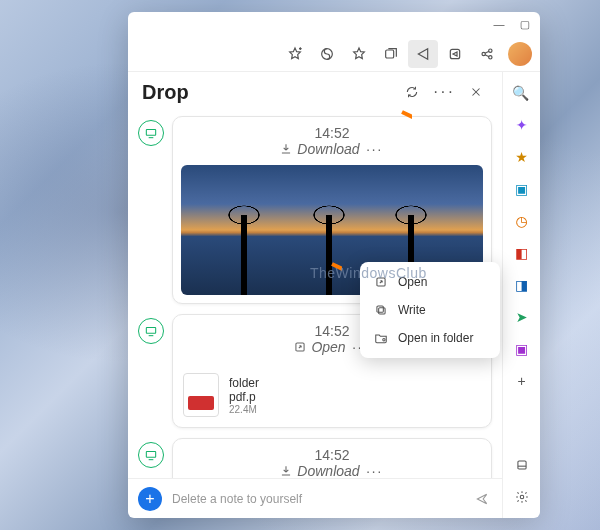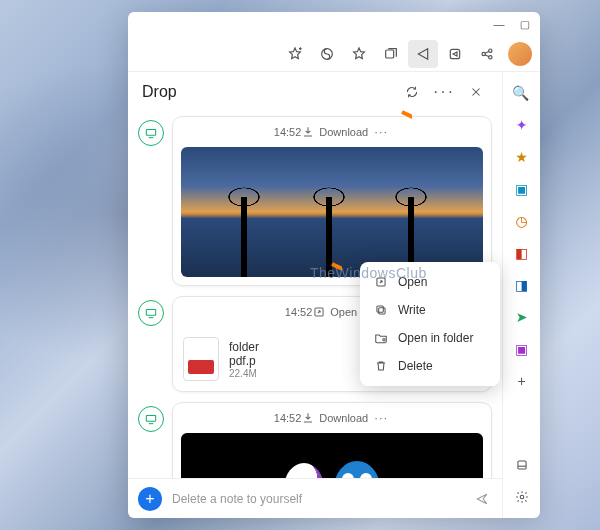--- a/index.html
+++ b/index.html
@@ -8,30 +8,30 @@
   .app-window { position: absolute; top: 12px; left: 128px; right: 60px; bottom: 12px; background: #fff; border-radius: 6px; box-shadow: 0 8px 32px rgba(0,0,0,0.2); display: flex; flex-direction: column; overflow: hidden; }
   .title-bar { height: 24px; display: flex; justify-content: flex-end; align-items: center; padding: 0 8px; gap: 12px; }
   .title-bar span { width: 14px; height: 14px; display: flex; align-items: center; justify-content: center; color: #555; font-size: 11px; }
   .toolbar { height: 36px; display: flex; justify-content: flex-end; align-items: center; padding: 0 8px; gap: 2px; border-bottom: 1px solid #eee; }
   .tb-btn { width: 30px; height: 28px; display: flex; align-items: center; justify-content: center; border-radius: 4px; color: #555; cursor: pointer; }
   .tb-btn.active { background: #eaeaea; }
   .avatar { width: 24px; height: 24px; border-radius: 50%; background: linear-gradient(135deg, #f0b060, #e08040); margin-left: 4px; }
   .content-area { flex: 1; display: flex; overflow: hidden; }
   .main-panel { flex: 1; display: flex; flex-direction: column; overflow: hidden; }
   .panel-header { height: 40px; display: flex; align-items: center; justify-content: space-between; padding: 0 14px; }
-  .panel-title { font-size: 16px; font-weight: 400; color: #222; }
+  .panel-title { font-size: 20px; font-weight: 700; color: #222; }
   .panel-actions { display: flex; gap: 8px; align-items: center; }
   .panel-actions > * { width: 24px; height: 24px; display: flex; align-items: center; justify-content: center; color: #555; cursor: pointer; border-radius: 4px; }
   .feed { flex: 1; overflow-y: auto; padding: 4px 10px 8px 10px; display: flex; flex-direction: column; gap: 10px; }
   .item { display: flex; gap: 8px; }
   .item-icon { width: 26px; height: 26px; border: 1.5px solid #14b36a; border-radius: 50%; display: flex; align-items: center; justify-content: center; flex-shrink: 0; color: #14b36a; margin-top: 4px; }
   .card { flex: 1; background: #fff; border: 1px solid #e5e5e5; border-radius: 10px; box-shadow: 0 1px 3px rgba(0,0,0,0.06); overflow: hidden; position: relative; }
-  .card-top { display: flex; align-items: center; justify-content: center; padding: 8px 10px; font-size: 11px; color: #666; }
+  .card-top { display: flex; align-items: center; justify-content: flex-start; padding: 8px 10px; font-size: 14px; color: #666; flex-direction: column; }
   .card-top-right { display: flex; align-items: center; gap: 4px; }
-  .card-act { display: flex; align-items: center; gap: 4px; cursor: pointer; }
+  .card-act { display: flex; align-items: center; gap: 4px; cursor: pointer; font-style: italic; }
   .more-btn { cursor: pointer; padding: 0 2px; letter-spacing: 1px; }
   .img1 { height: 130px; background: linear-gradient(to bottom, #2a4a7a 0%, #4a6aa0 30%, #e0a050 50%, #c08040 52%, #2a4a7a 55%, #1a3050 100%); position: relative; margin: 0 8px 8px 8px; border-radius: 6px; overflow: hidden; }
   .palm { position: absolute; bottom: 0; width: 6px; height: 80px; background: #000; }
   .palm::before { content: ""; position: absolute; top: -20px; left: -30px; width: 66px; height: 40px; background: radial-gradient(ellipse at center, transparent 30%, #000 31%, #000 33%, transparent 34%); border-radius: 50%; }
   .palm.p1 { left: 20%; } .palm.p2 { left: 48%; } .palm.p3 { left: 75%; }
   .filecard-body { display: flex; align-items: center; gap: 10px; padding: 10px; }
   .file-thumb { width: 36px; height: 44px; background: #fff; border: 1px solid #ddd; border-radius: 4px; position: relative; display: flex; align-items: center; justify-content: center; }
   .file-thumb::after { content: ""; position: absolute; bottom: 6px; left: 4px; right: 4px; height: 14px; background: #d03030; border-radius: 2px; }
   .file-info { display: flex; flex-direction: column; font-size: 12px; color: #333; }
   .file-size { color: #888; font-size: 10px; }
@@ -284,28 +284,20 @@
     </div>
     <div class="ctx-item">
       <span class="ctx-icon">
           <svg viewBox="0 0 24 24" fill="none" stroke="currentColor" stroke-width="1.8">
             <path d="M3 7h6l2 2h10v9a2 2 0 0 1-2 2H5a2 2 0 0 1-2-2z"></path>
             <circle cx="17" cy="15" r="2"></circle>
           </svg>
         </span>
       <span>Open in folder</span>
     </div>
-    <div class="ctx-item">
-      <span class="ctx-icon">
-          <svg viewBox="0 0 24 24" fill="none" stroke="currentColor" stroke-width="1.8">
-            <path d="M5 7h14M9 7V5h6v2M7 7l1 12h8l1-12"></path>
-          </svg>
-        </span>
-      <span>Delete</span>
-    </div>
   </div>
 
   <svg class="arrow arrow1" width="50" height="30">
       <defs>
         <marker id="ah1" markerWidth="8" markerHeight="8" refX="6" refY="3" orient="auto">
           <path d="M0 0L6 3L0 6z" fill="#ff7a00"></path>
         </marker>
       </defs>
       <line x1="4" y1="4" x2="42" y2="22" stroke="#ff7a00" stroke-width="4" marker-end="url(#ah1)"></line>
     </svg>

